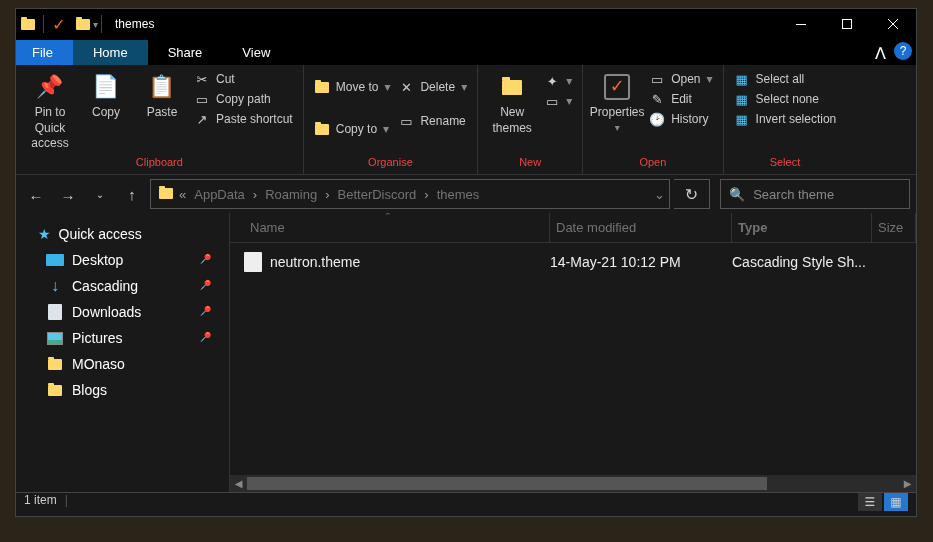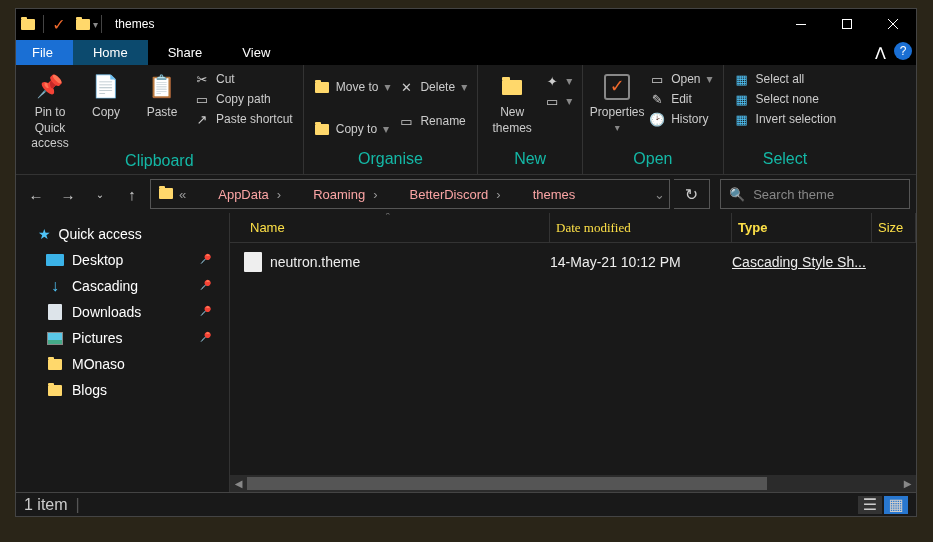--- a/index.html
+++ b/index.html
@@ -13,68 +13,68 @@
 .win-btn { width:46px; height:30px; display:flex; align-items:center; justify-content:center; color:#fff; }
 .tabs { height:26px; display:flex; background:#000; align-items:flex-end; position:relative; }
 .tab { padding:5px 20px; font-size:13px; color:#fff; }
 .tab.file { background:#1a6fd4;padding-left:16px; }
 .tab.active { background:#0c4a6e; }
 .tab.help { position:absolute; right:4px; top:3px; width:18px; height:18px; border-radius:50%; background:#1a6fd4; color:#fff; font-size:12px; display:flex; align-items:center; justify-content:center; padding:0; }
 .collapse { position:absolute; right:30px; top:5px; color:#fff; }
 .ribbon { background:#191919; display:flex; height:110px; border-bottom:1px solid #333; }
 .rgroup { display:flex; flex-direction:column; align-items:center; padding:2px 6px; border-right:1px solid #333; }
 .rgroup .buttons { display:flex; flex:1; align-items:flex-start; }
-.rgroup .label { font-size:16px; color:#14b8a6; padding-bottom:4px;text-align:center; }
+.rgroup .label { font-size:11px; color:#ef4444; padding-bottom:4px;text-align:center; }
 .bigbtn { display:flex; flex-direction:column; align-items:center; width:56px; padding-top:4px; font-size:12px; text-align:center; color:#ccc; line-height:1.3; }
 .bigbtn .ico { width:32px; height:32px; margin-bottom:2px; display:flex; align-items:center; justify-content:center; font-size:22px; }
 .smallbtns { display:flex; flex-direction:column; gap:4px; padding:4px 4px 0 4px; }
 .smallbtn { display:flex; align-items:center; font-size:12px; color:#ccc; white-space:nowrap; gap:6px; }
 .smallbtn .ico { width:16px; height:16px; display:flex; align-items:center; justify-content:center; font-size:13px; }
 .folder { width:20px; height:15px; background:#ffd86b; border-radius:1px; position:relative; display:inline-block; }
 .folder:before { content:""; position:absolute; top:-3px; left:0; width:8px; height:3px; background:#ffd86b; border-radius:1px 1px 0 0; }
 .folder.sm { width:14px; height:11px; }
 .folder.sm:before { width:6px; height:2px; top:-2px; }
 .navbar { height:38px; background:#191919; display:flex; align-items:center; padding:0 6px; gap:4px; }
 .navbtn { width:28px; height:28px; display:flex; align-items:center; justify-content:center; color:#ccc; font-size:15px; }
 .addr { flex:1; height:30px; border:1px solid #555; background:#191919; display:flex; align-items:center; padding:0 4px; font-size:13px; }
-.crumb { padding:0 6px; color:#fca5a5; display:flex; align-items:center;margin-left:24px; }
+.crumb { padding:0 6px; color:#737373; display:flex; align-items:center; }
 .chev { color:#999; padding:0 2px; }
 .refresh { width:36px; height:30px; border:1px solid #555; border-left:none; display:flex; align-items:center; justify-content:center; color:#ccc; }
 .search { width:190px; height:30px; border:1px solid #555; background:#191919; display:flex; align-items:center; padding:0 8px; color:#888; font-size:13px; margin-left:6px; }
 .content { flex:1; display:flex; background:#191919; overflow:hidden; }
 .sidebar { width:214px; background:#191919; overflow-y:auto; padding-top:8px; border-right:1px solid #333; }
 .sb-item { display:flex; align-items:center; padding:5px 8px 5px 30px; font-size:14px; color:#fff; gap:8px; position:relative; }
 .sb-item.head { padding-left:22px; }
 .sb-item .pin { position:absolute; right:16px; color:#888; font-size:12px; transform:rotate(45deg); }
 .sb-star { color:#4fc3f7; font-size:14px; }
 .sb-ico { width:18px; height:14px; display:flex; align-items:center; justify-content:center; }
 .monitor { width:18px; height:12px; background:#3bb3e8; border-radius:1px; }
 .dlarrow { color:#4fc3f7; font-size:16px; }
 .docico { width:14px; height:16px; background:#dde4ea; border-radius:1px; position:relative; }
 .picico { width:16px; height:13px; background:linear-gradient(180deg,#5ac8e8 60%,#4a8 60%); border:1px solid #888; }
 .main { flex:1; display:flex; flex-direction:column; }
-.cols { display:flex; height:30px; align-items:center; border-bottom:1px solid #333; font-size:13px; color:#fde047; padding-left:14px; }
+.cols { display:flex; height:30px; align-items:center; border-bottom:1px solid #333; font-size:13px; color:#737373; padding-left:14px; }
 .cols .col { border-right:1px solid #333; height:100%; display:flex; align-items:center; padding-left:6px; }
 .cols .name { width:306px; }
-.cols .date { width:182px;font-family:Liberation Serif, serif; }
+.cols .date { width:182px; }
 .cols .type { width:140px;font-weight:bold; }
 .cols .size { flex:1; }
 .sorter { position:relative; height:8px; display:flex; justify-content:center; margin-top:-8px; }
 .sorter span { color:#777; font-size:9px; position:absolute; left:154px; top:-24px; }
 .files { flex:1; padding:4px 0; }
 .file-row { display:flex; align-items:center; height:30px; font-size:14px; color:#eee; padding-left:14px; }
 .file-row .name { width:306px; display:flex; align-items:center; gap:8px; }
 .file-row .date { width:182px; }
-.file-row .type { width:150px;text-decoration:underline; }
+.file-row .type { width:150px; }
 .fileico { width:18px; height:20px; background:#eee; border-radius:1px; position:relative; }
 .hscroll { height:17px; background:#2b2b2b; display:flex; align-items:center; }
 .hscroll .arrow { width:17px; height:17px; display:flex; align-items:center; justify-content:center; color:#888; font-size:10px; }
 .hscroll .track { flex:1; height:17px; background:#2b2b2b; position:relative; }
 .hscroll .thumb { position:absolute; left:0; top:2px; height:13px; width:520px; background:#555; }
-.status { height:24px; background:#1a6fd4; background:#191919; border-top:1px solid #444; display:flex; align-items:center; font-size:16px; color:#ccc; padding:0 8px; }
+.status { height:24px; background:#1a6fd4; background:#191919; border-top:1px solid #444; display:flex; align-items:flex-start; font-size:12px; color:#ccc; padding:0 8px; }
 .status .right { margin-left:auto; display:flex; gap:2px; }
 .viewbtn { width:24px; height:18px; background:#333; display:flex; align-items:center; justify-content:center; }
 .checkmark { color:#f06a2d; font-size:16px; }
 .propico { width:26px;height:26px;border:2px solid #888;border-radius:3px;display:flex;align-items:center;justify-content:center; }
 </style>
 </head>
 <body>
 
 <div class="window">
 

